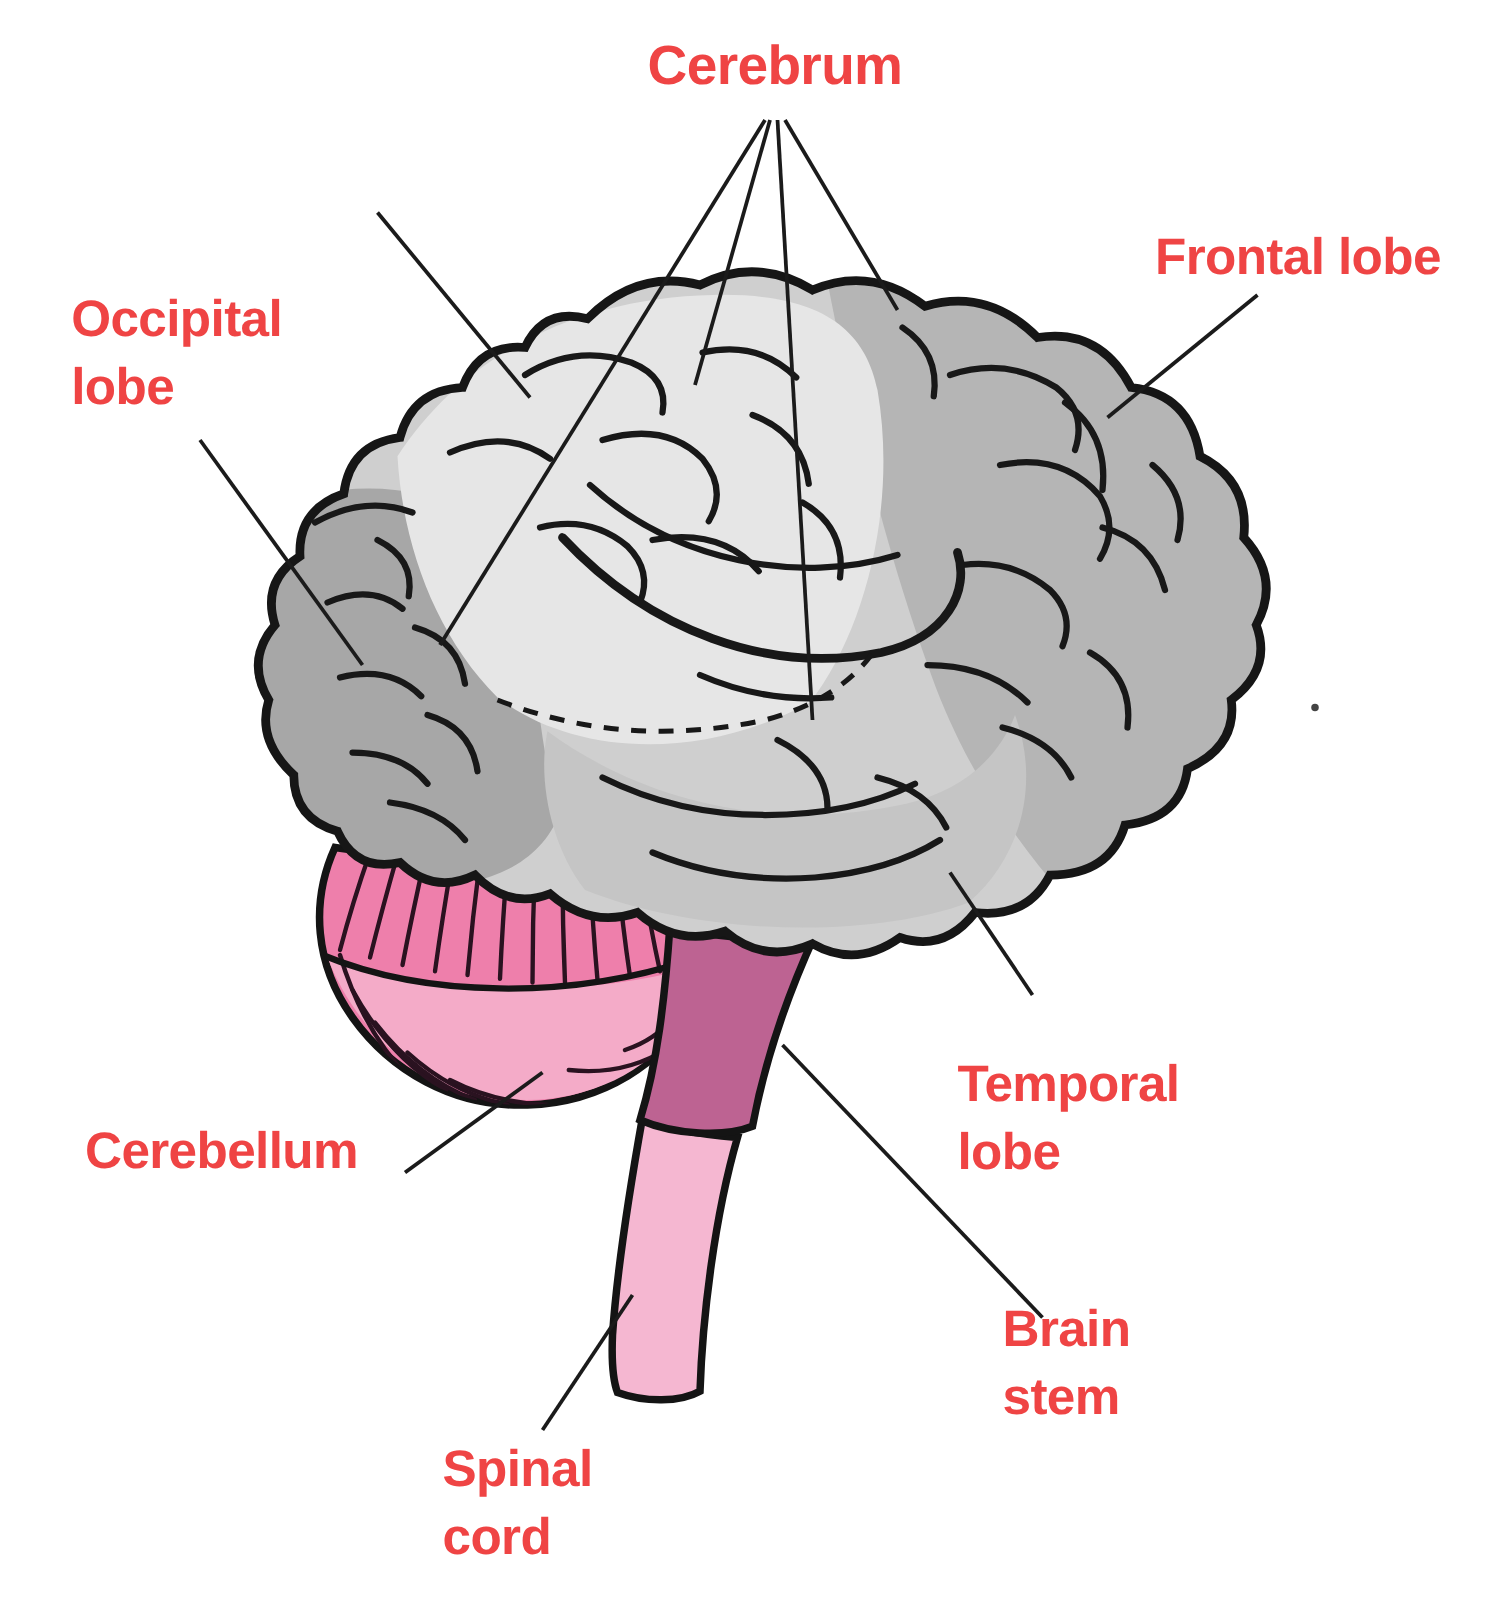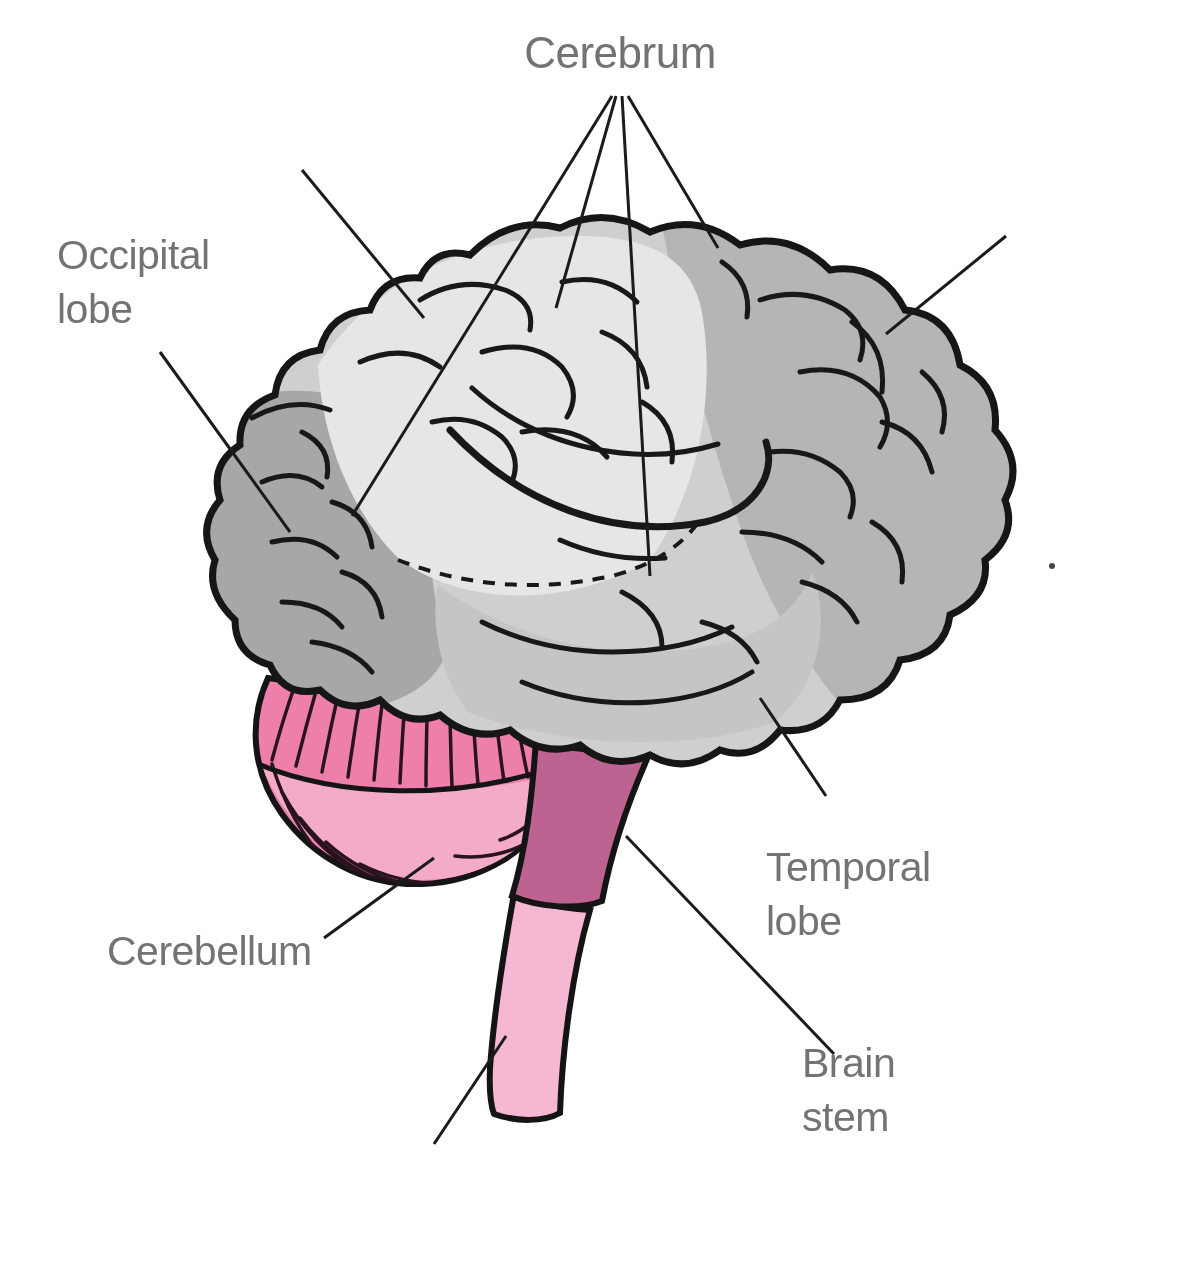--- a/index.html
+++ b/index.html
@@ -14,24 +14,24 @@
   #stage svg {
     position: absolute;
     inset: 0;
     width: 1200px;
     height: 1284px;
     display: block;
   }
   .label {
     position: absolute;
     font-family: "Liberation Sans", sans-serif;
-    font-weight: 400;
+    font-weight: 700;
     font-size: 41px;
     line-height: 1.32;
-    color: #737373;
+    color: #ef4444;
     white-space: pre-line;
     letter-spacing: -0.5px;
   }
   .label.centered { text-align: center; }
 </style>
 </head>
 <body>
 
 <div id="stage">
 
@@ -141,26 +141,29 @@
       <line x1="826" y1="796" x2="760" y2="698"></line>
       <line x1="324" y1="938" x2="434" y2="858"></line>
       <line x1="834" y1="1054" x2="626" y2="836"></line>
       <line x1="434" y1="1144" x2="506" y2="1036"></line>
     </g>
   </svg>
 
   <div class="label centered" style="left:478px; top:24px; width:284px; font-size:44px;">Cerebrum</div>
 
 
+  <div class="label" style="left:924px; top:178px;">Frontal lobe</div>
 
   <div class="label" style="left:57px; top:228px;">Occipital
 lobe</div>
 
   <div class="label" style="left:766px; top:840px;">Temporal
 lobe</div>
 
-  <div class="label" style="left:68px; top:924px;margin-left:39px;">Cerebellum</div>
+  <div class="label" style="left:68px; top:893px;">Cerebellum</div>
 
   <div class="label" style="left:802px; top:1036px;">Brain
 stem</div>
 
+  <div class="label" style="left:354px; top:1148px;">Spinal
+cord</div>
 
 </div>
 
 </body></html>

